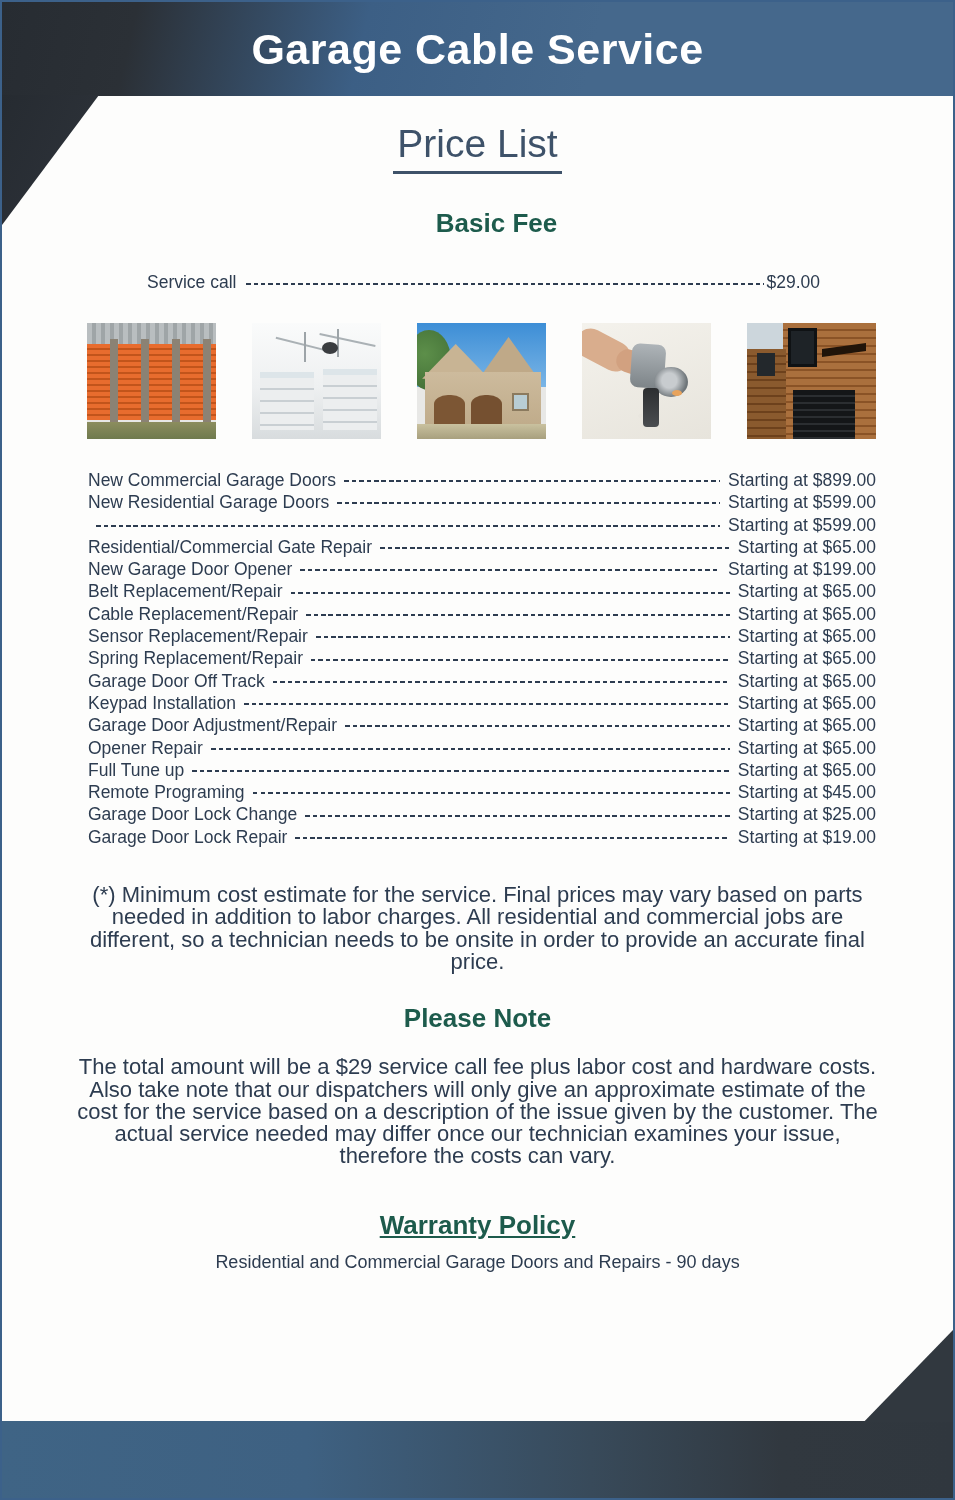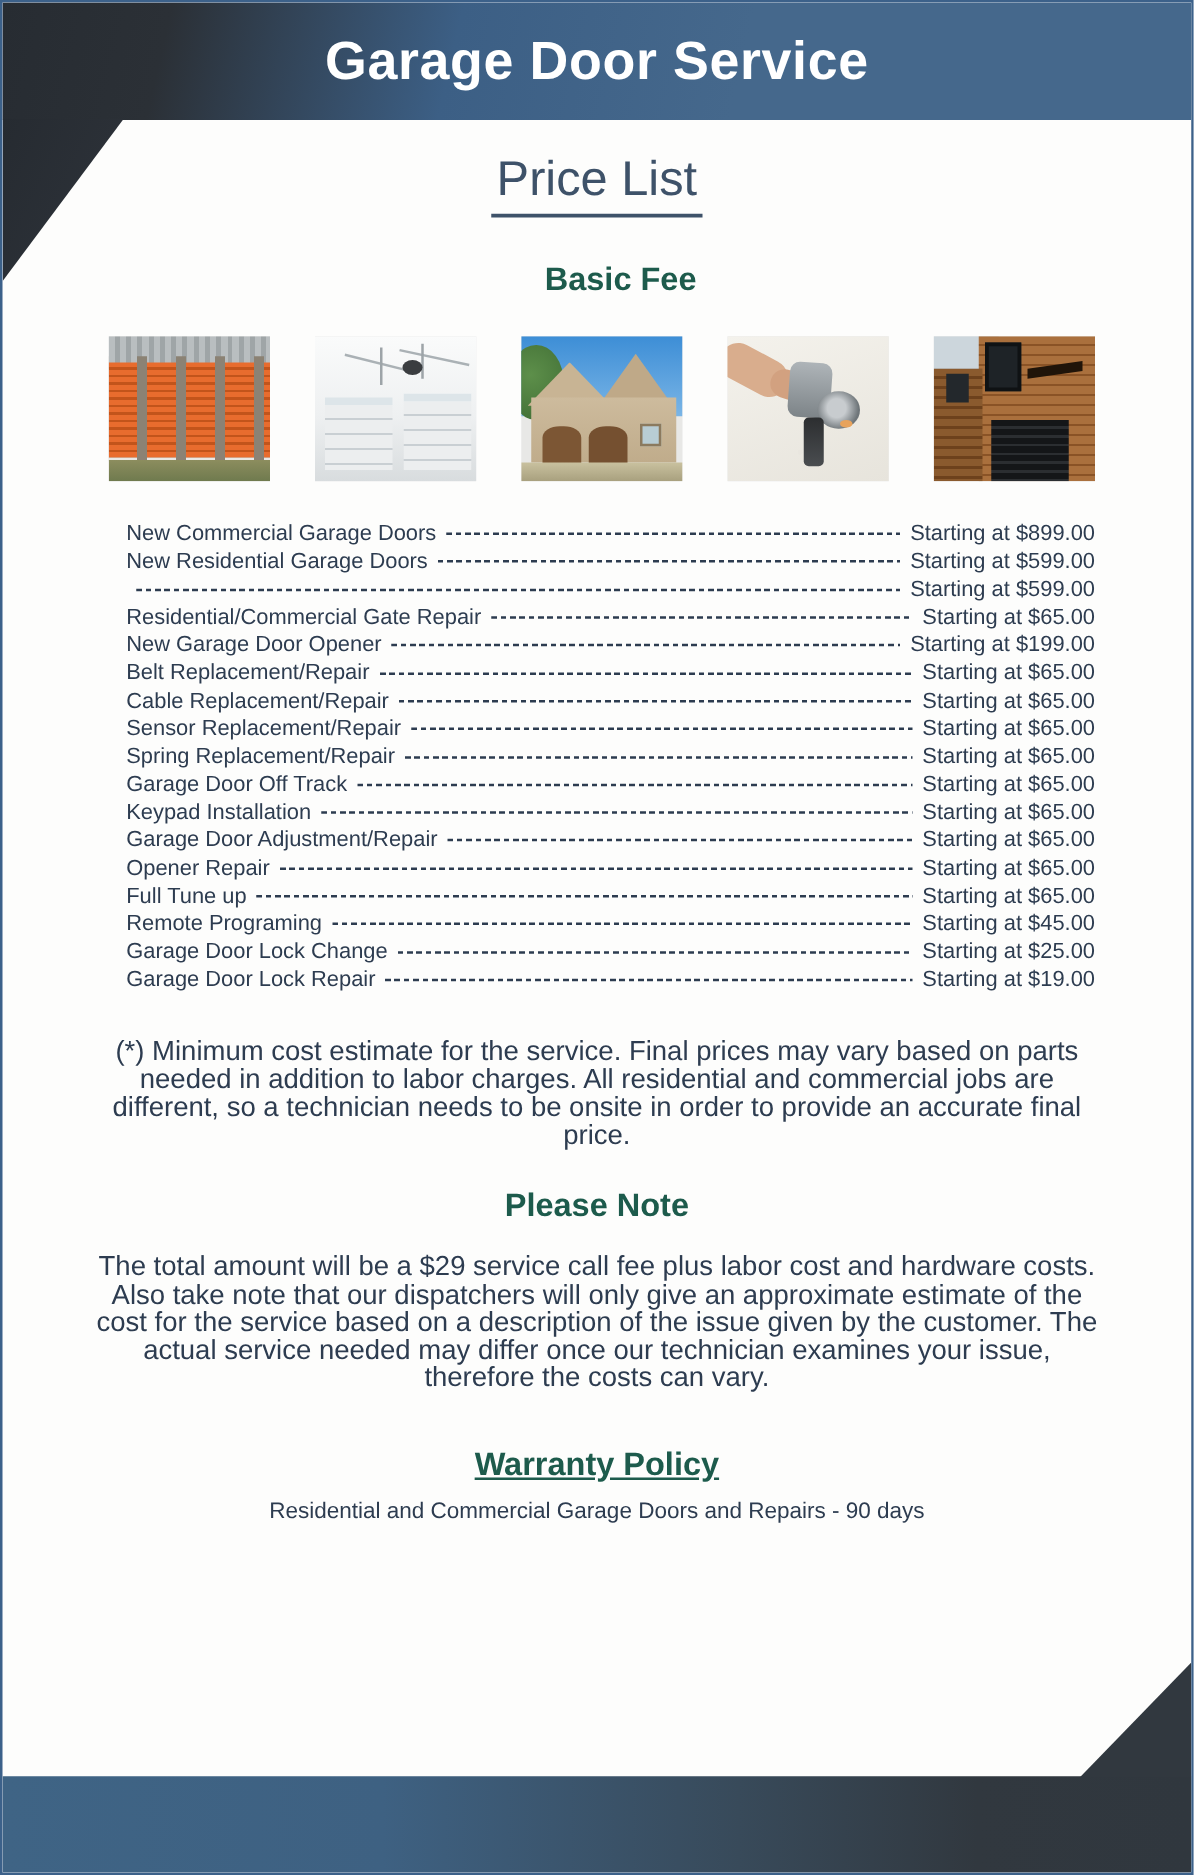--- a/index.html
+++ b/index.html
@@ -187,21 +187,20 @@
 
   
   .fee-list { margin: 30px 77px 0 86px; }
   .fee-row {
     display: flex;
     align-items: center;
     font-size: 17.5px;
     line-height: 22.3px;
     color: #2d3c50;
     white-space: nowrap;
-    margin-left: 13px;
   }
   .fee-row .leader { margin: 2px 8px 0 8px; }
   .fee-price { text-align: right; }
 
   
   .para {
     margin: 0 auto;
     text-align: center;
     font-size: 22px;
     line-height: 22.3px;
@@ -210,30 +209,35 @@
   .disclaimer { margin-top: 36px; max-width: 800px; }
   .note-text  { margin-top: 22px; max-width: 815px; }
   .warranty-text { margin-top: 10px; font-size: 18px; }
 </style>
 </head>
 <body>
 
 <div class="page">
 
   <div class="header-band">
-    <h1>Garage Door Service</h1>
+    <h1>Garage Cable Service</h1>
   </div>
   <div class="corner-tl"></div>
 
   <div class="doc-title">
     <span>Price List</span>
   </div>
 
   <h3 class="section-heading h-basic">Basic Fee</h3>
 
+  <div class="service-row">
+    <span>Service call</span>
+    <span class="leader"></span>
+    <span>$29.00</span>
+  </div>
 
   <div class="photos">
     <div class="photo">
       <div class="p1-wall"></div>
       <div class="p1-doors"></div>
       <div class="p1-posts"></div>
       <div class="p1-grass"></div>
     </div>
     <div class="photo">
       <div class="p2-room"></div>

